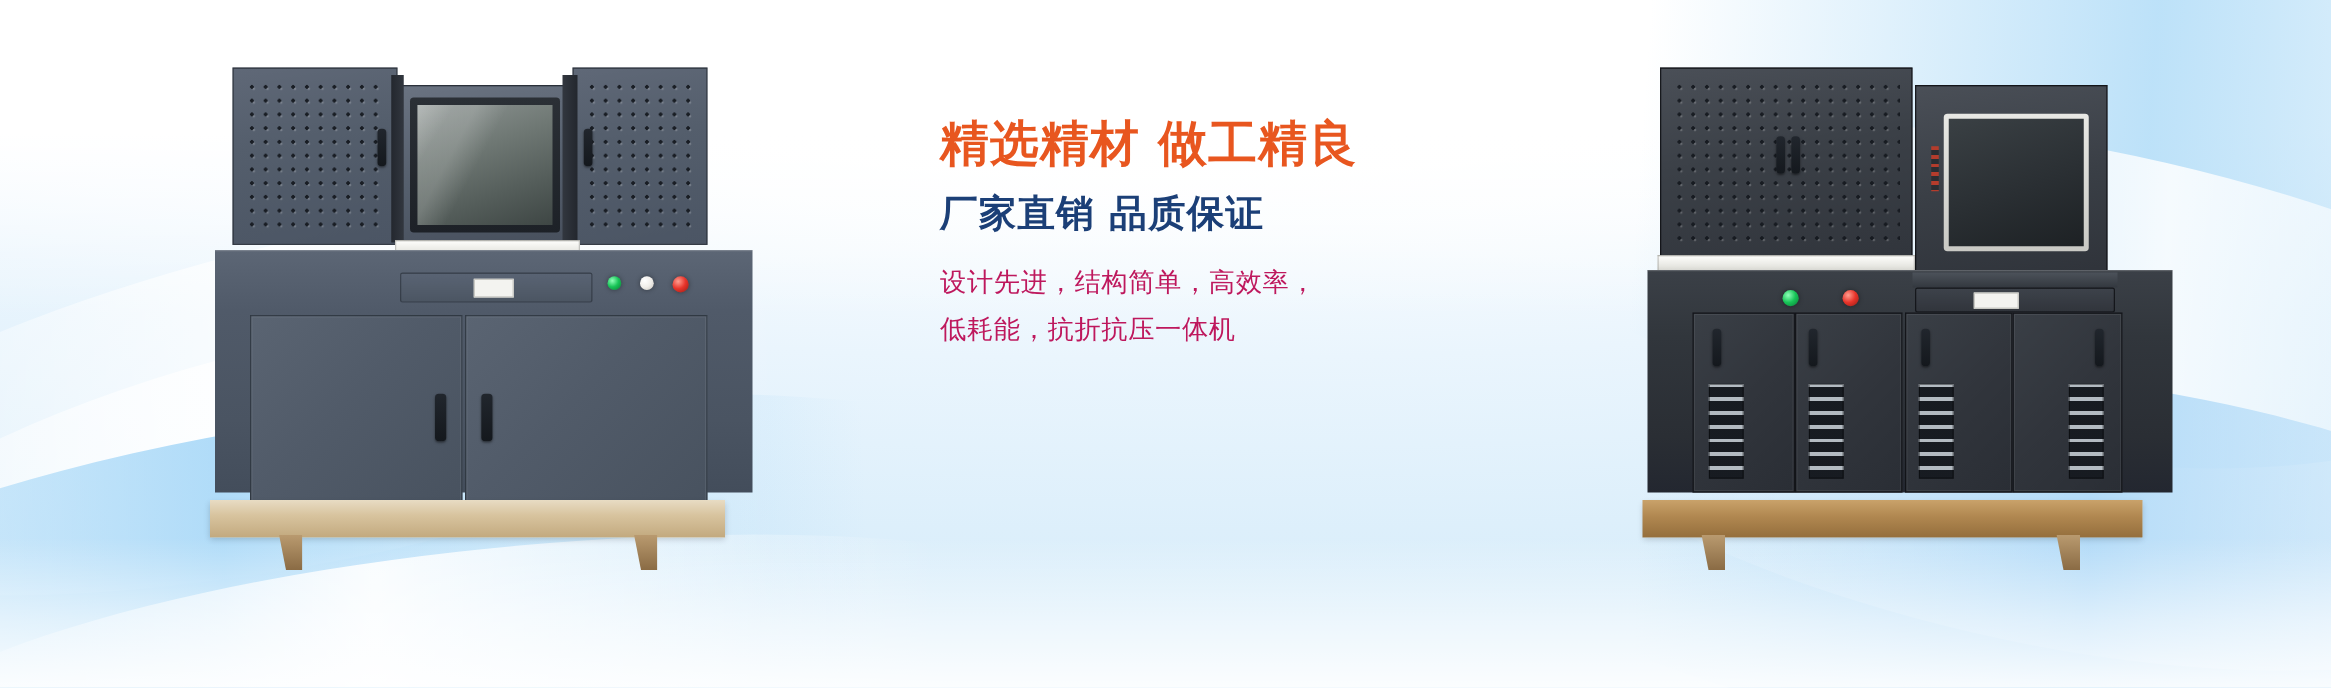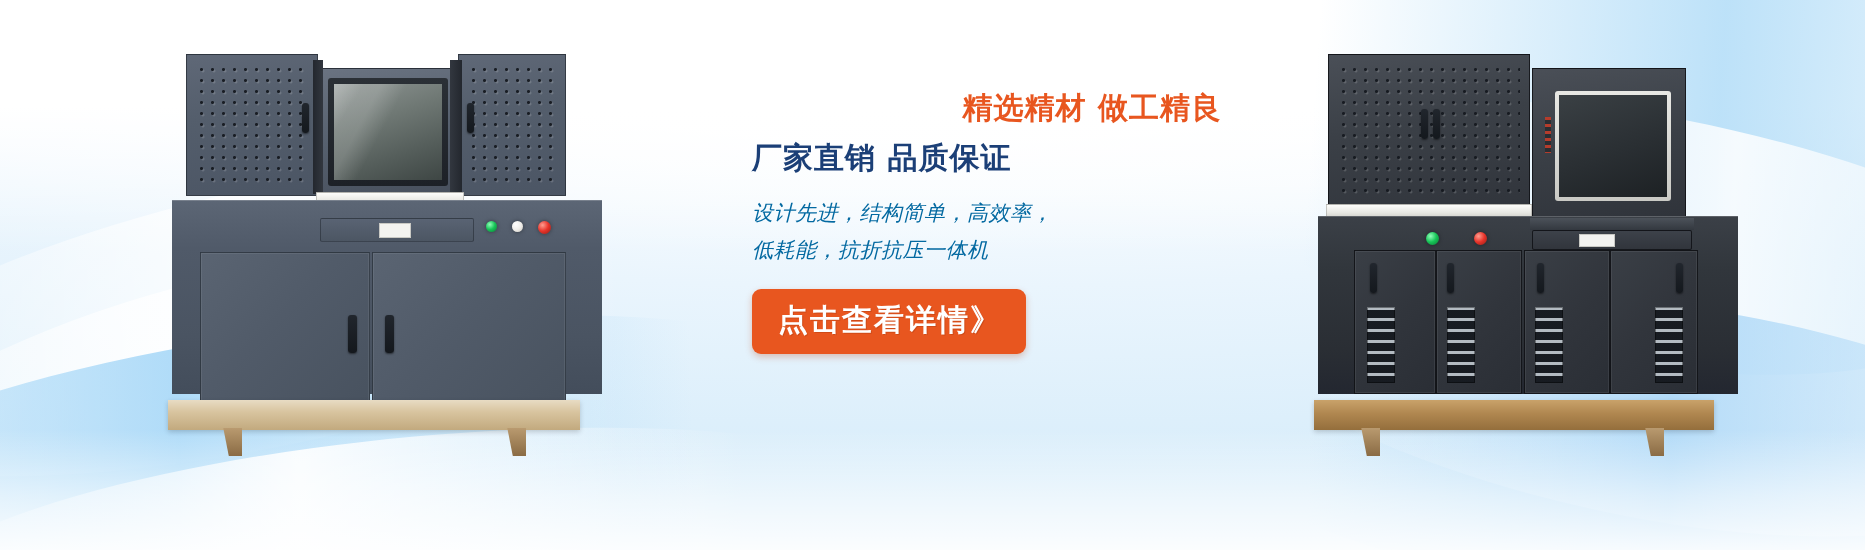--- a/index.html
+++ b/index.html
@@ -191,33 +191,31 @@
     box-shadow:2px 3px 6px rgba(20,50,90,.22);
   }
   .title-bar .t{
     color:#ffffff;font-size:44px;line-height:1;font-weight:bold;
     letter-spacing:2px;
     text-shadow:2px 2px 0 rgba(10,30,60,.35);
     white-space:nowrap;
   }
   .sub-orange{
     margin-top:18px;
-    color:#e8561f;font-size:30px;font-weight:bold;letter-spacing:1px;
+    color:#e8561f;font-size:39px;font-weight:bold;letter-spacing:1px;
     white-space:nowrap;
-    text-align:right;
   }
   .sub-blue{
     margin-top:9px;
     color:#1b3f77;font-size:30px;font-weight:bold;letter-spacing:1px;
     white-space:nowrap;
   }
   .desc{
-    margin-top:16px;color:#0369a1;font-size:21px;line-height:1.75;
+    margin-top:16px;color:#be185d;font-size:21px;line-height:1.75;
     letter-spacing:.5px;
-    font-style:italic;
   }
   .cta{
     display:inline-block;margin-top:20px;
     background:#e8561f;border-radius:9px;
     padding:11px 24px 13px 26px;
     color:#ffffff;font-size:30px;font-weight:bold;letter-spacing:2px;
     white-space:nowrap;cursor:pointer;
     box-shadow:0 3px 7px rgba(190,70,20,.3);
     text-shadow:1px 1px 0 rgba(150,50,10,.3);
   }
@@ -340,16 +338,15 @@
 
     <div class="sub-orange">精选精材 做工精良</div>
 
     <div class="sub-blue">厂家直销  品质保证</div>
 
     <div class="desc">
       <div>设计先进，结构简单，高效率，</div>
       <div>低耗能，抗折抗压一体机</div>
     </div>
 
-    <div class="cta">点击查看详情》</div>
   </div>
 
 </div>
 
 </body></html>

